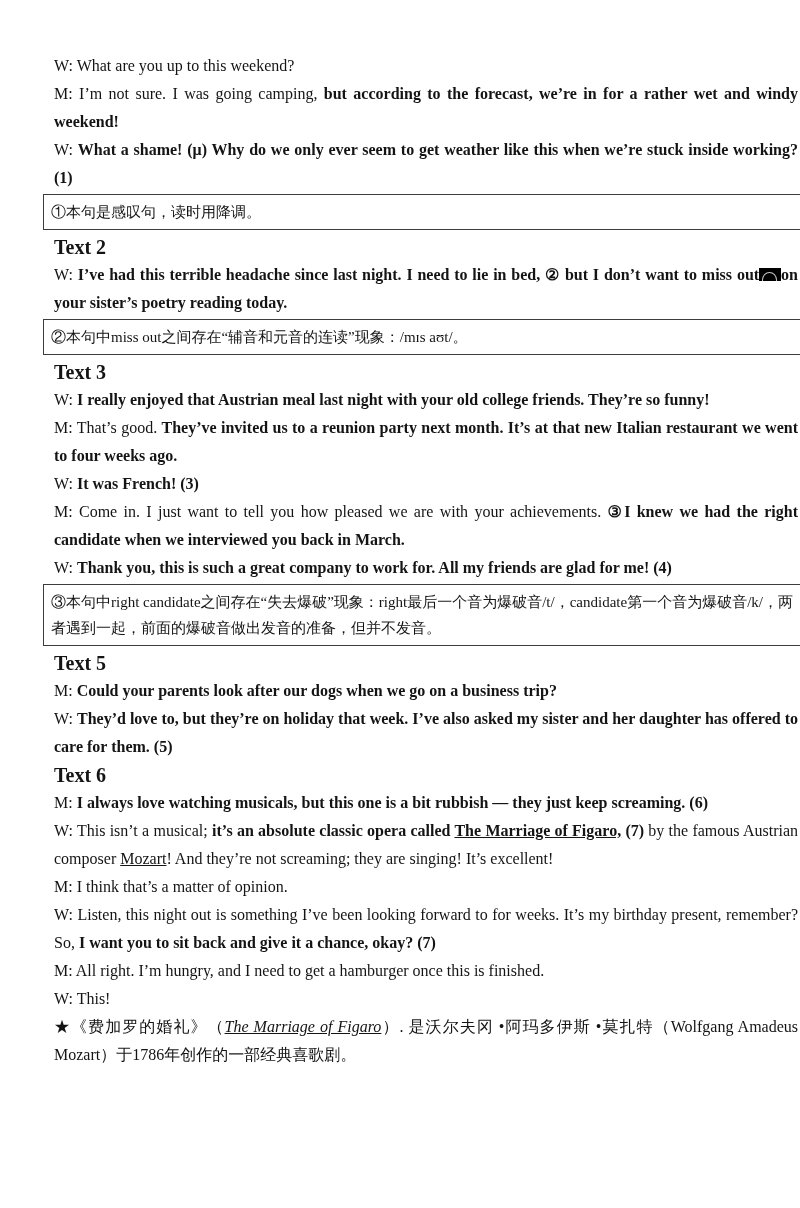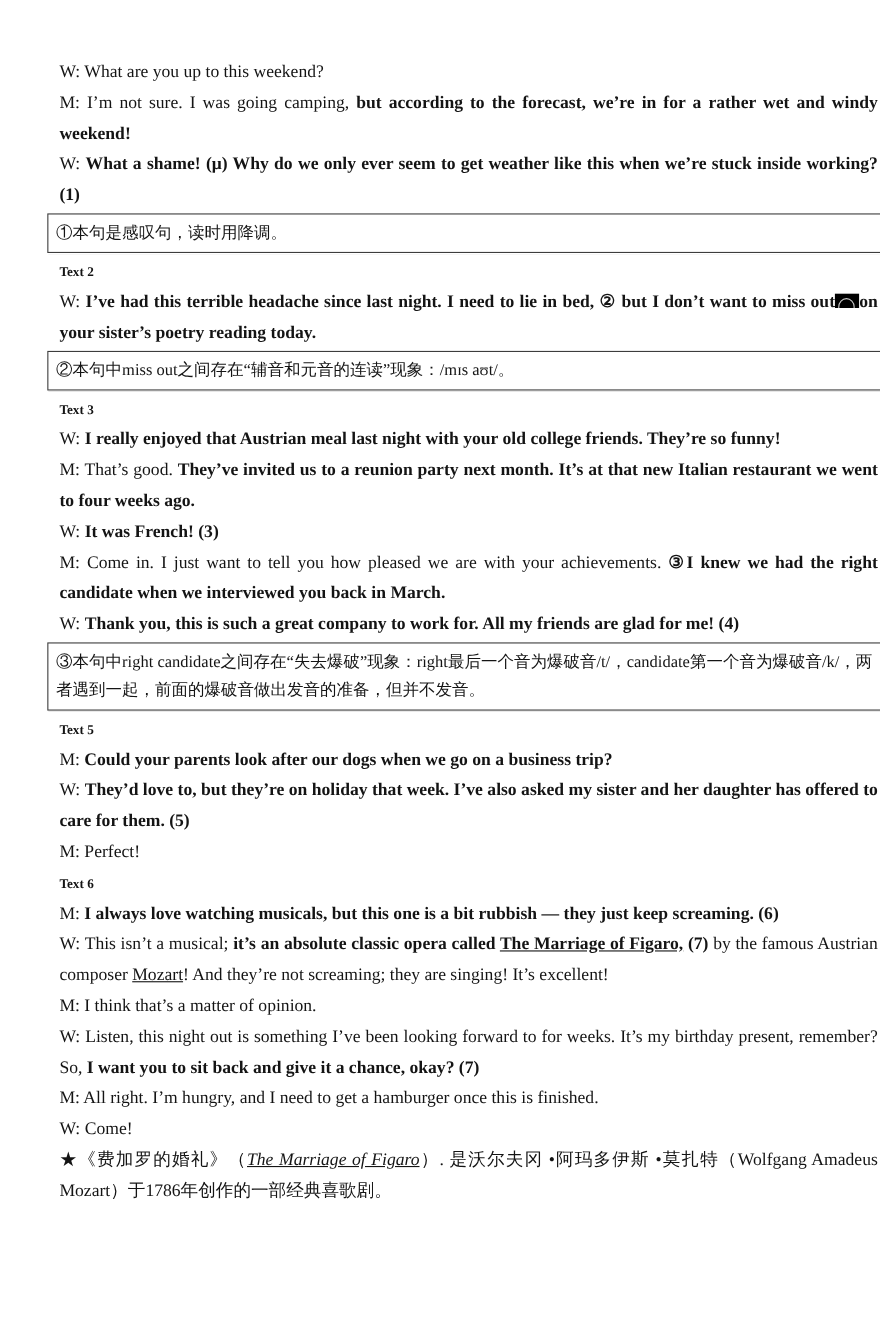--- a/index.html
+++ b/index.html
@@ -22,21 +22,21 @@
     margin-left: 20px;
   }
   p.line, p.footnote {
     margin: 0;
     font-size: 16px;
     line-height: 28px;
     text-align: justify;
   }
   p.heading {
     margin: 0;
-    font-size: 12px;
+    font-size: 20px;
     line-height: 28px;
     font-weight: bold;
     text-align: left;
   }
   p.note {
     box-sizing: border-box;
     border: 1.6px solid #3d3d3d;
     box-shadow: 0 0 0 1px #ffffff, 1px 1px 0 0 #9a9a9a;
     margin: 2px 0 3px -11px;
     width: calc(100% + 20px);
@@ -85,23 +85,22 @@
       <p class="heading"><span class="b">Text 3</span></p>
       <p class="line"><span>W: </span><span class="b">I really enjoyed that Austrian meal last night with your old college friends. They’re so funny!</span></p>
       <p class="line"><span>M: That’s good. </span><span class="b">They’ve invited us to a reunion party next month. It’s at that new Italian restaurant we went to four weeks ago.</span></p>
       <p class="line"><span>W: </span><span class="b">It was French! (3)</span></p>
       <p class="line"><span>M: Come in. I just want to tell you how pleased we are with your achievements. </span><span class="b">③I knew we had the right candidate when we interviewed you back in March.</span></p>
       <p class="line"><span>W: </span><span class="b">Thank you, this is such a great company to work for. All my friends are glad for me! (4)</span></p>
       <p class="note"><span>③本句中right candidate之间存在“失去爆破”现象：right最后一个音为爆破音/t/，candidate第一个音为爆破音/k/，两者遇到一起，前面的爆破音做出发音的准备，但并不发音。</span></p>
       <p class="heading"><span class="b">Text 5</span></p>
       <p class="line"><span>M: </span><span class="b">Could your parents look after our dogs when we go on a business trip?</span></p>
       <p class="line"><span>W: </span><span class="b">They’d love to, but they’re on holiday that week. I’ve also asked my sister and her daughter has offered to care for them. (5)</span></p>
-      <p class="line"><span>M: Perfect!</span></p>
       <p class="heading"><span class="b">Text 6</span></p>
       <p class="line"><span>M: </span><span class="b">I always love watching musicals, but this one is a bit rubbish — they just keep screaming. (6)</span></p>
       <p class="line"><span>W: This isn’t a musical; </span><span class="b">it’s an absolute classic opera called </span><span class="b u">The Marriage of Figaro,</span><span class="b"> (7)</span><span> by the famous Austrian composer </span><span class="u">Mozart</span><span>! And they’re not screaming; they are singing! It’s excellent!</span></p>
       <p class="line"><span>M: I think that’s a matter of opinion.</span></p>
       <p class="line"><span>W: Listen, this night out is something I’ve been looking forward to for weeks. It’s my birthday present, remember? So, </span><span class="b">I want you to sit back and give it a chance, okay? (7)</span></p>
       <p class="line"><span>M: All right. I’m hungry, and I need to get a hamburger once this is finished.</span></p>
-      <p class="line"><span>W: Come!</span></p>
+      <p class="line"><span>W: This!</span></p>
       <p class="footnote"><span>★《费加罗的婚礼》（</span><span class="i">The Marriage of Figaro</span><span>）. 是沃尔夫冈 •阿玛多伊斯 •莫扎特（Wolfgang Amadeus Mozart）于1786年创作的一部经典喜歌剧。</span></p>
     </div>
 </div>
 
 </body></html>

